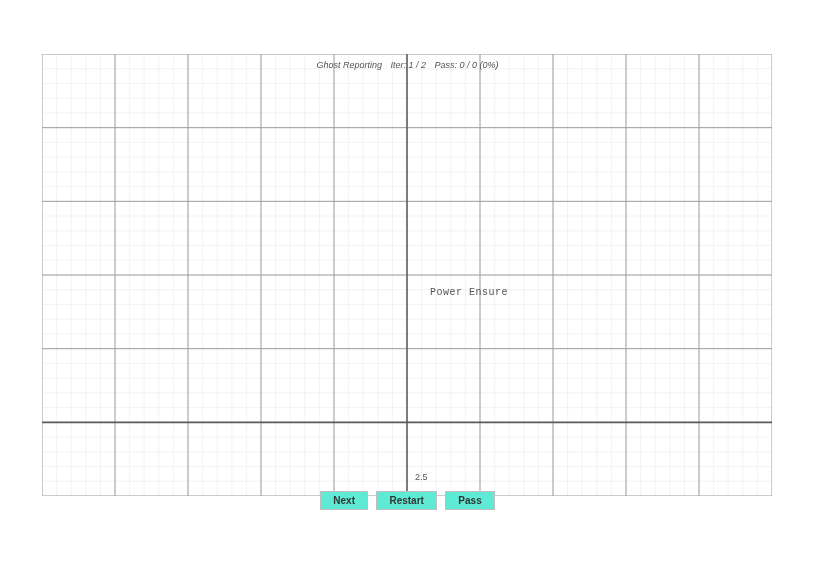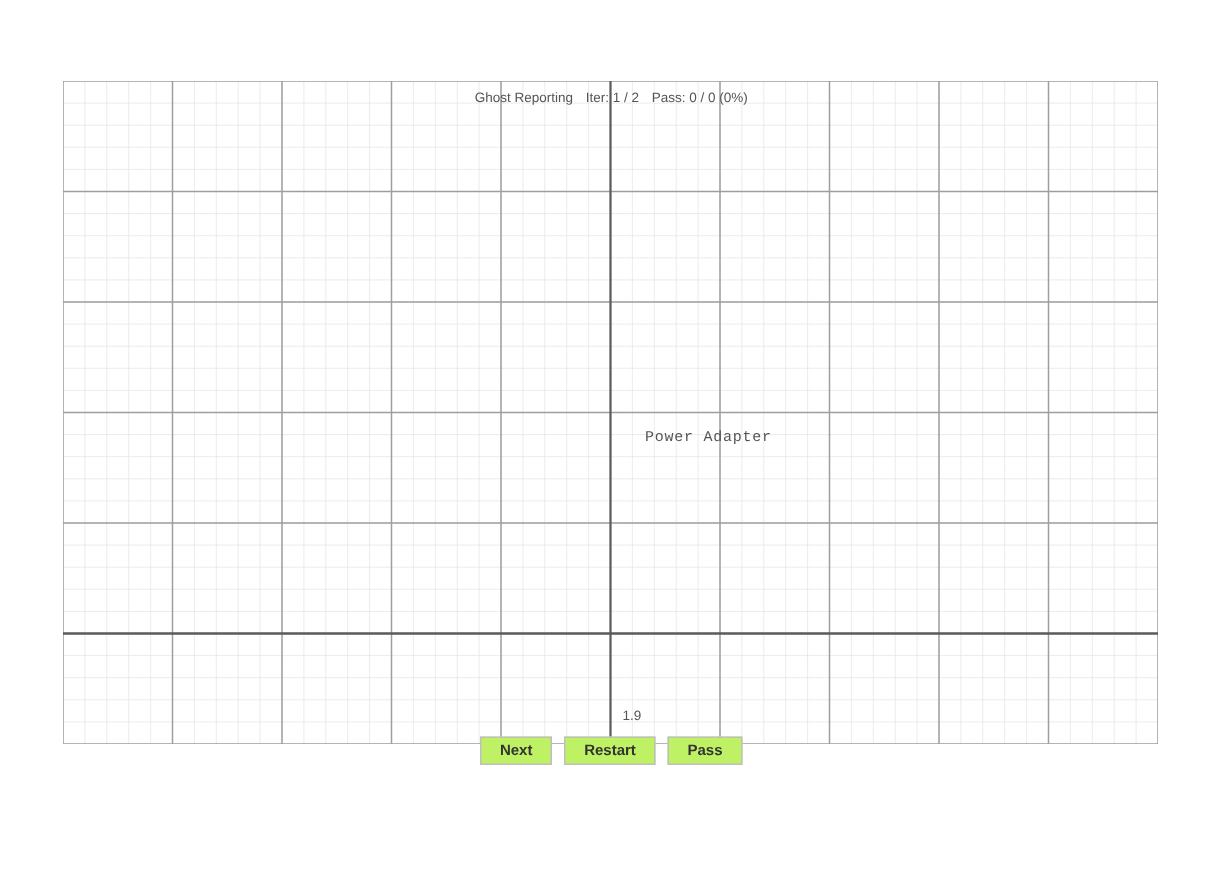--- a/index.html
+++ b/index.html
@@ -32,20 +32,21 @@
   .header {
     position: absolute;
     top: 60px;
     left: 0;
     width: 100%;
     text-align: center;
     font-size: 9px;
     color: #555;
     line-height: 1.3;
     pointer-events: none;
+    font-style: italic;
   }
   .header .title-line span {
     margin: 0 3px;
   }
   .header .instr {
     display: block;
     color: #555;
   }
   .power-label {
     position: absolute;
@@ -70,21 +71,21 @@
     left: 0;
     width: 100%;
     top: 490px;
     text-align: center;
   }
   .button-row button {
     font-size: 10px;
     font-family: Arial, sans-serif;
     font-weight: bold;
     color: #333;
-    background: #bef264;
+    background: #5eead4;
     border: 1px solid #bfbfbf;
     padding: 3px 12px;
     margin: 0 2px;
     cursor: pointer;
   }
 </style>
 </head>
 <body>
 
 <div class="app">
@@ -199,23 +200,23 @@
   </div>
 
   <div class="header">
     <div class="title-line">
       <span>Ghost Reporting</span>
       <span>Iter: 1 / 2</span>
       <span>Pass: 0 / 0 (0%)</span>
     </div>
   </div>
 
-  <div class="power-label">Power Adapter</div>
-
-  <div class="small-num">1.9</div>
+  <div class="power-label">Power Ensure</div>
+
+  <div class="small-num">2.5</div>
 
   <div class="button-row">
     <button>Next</button>
     <button>Restart</button>
     <button>Pass</button>
   </div>
 
 </div>
 
 </body></html>

